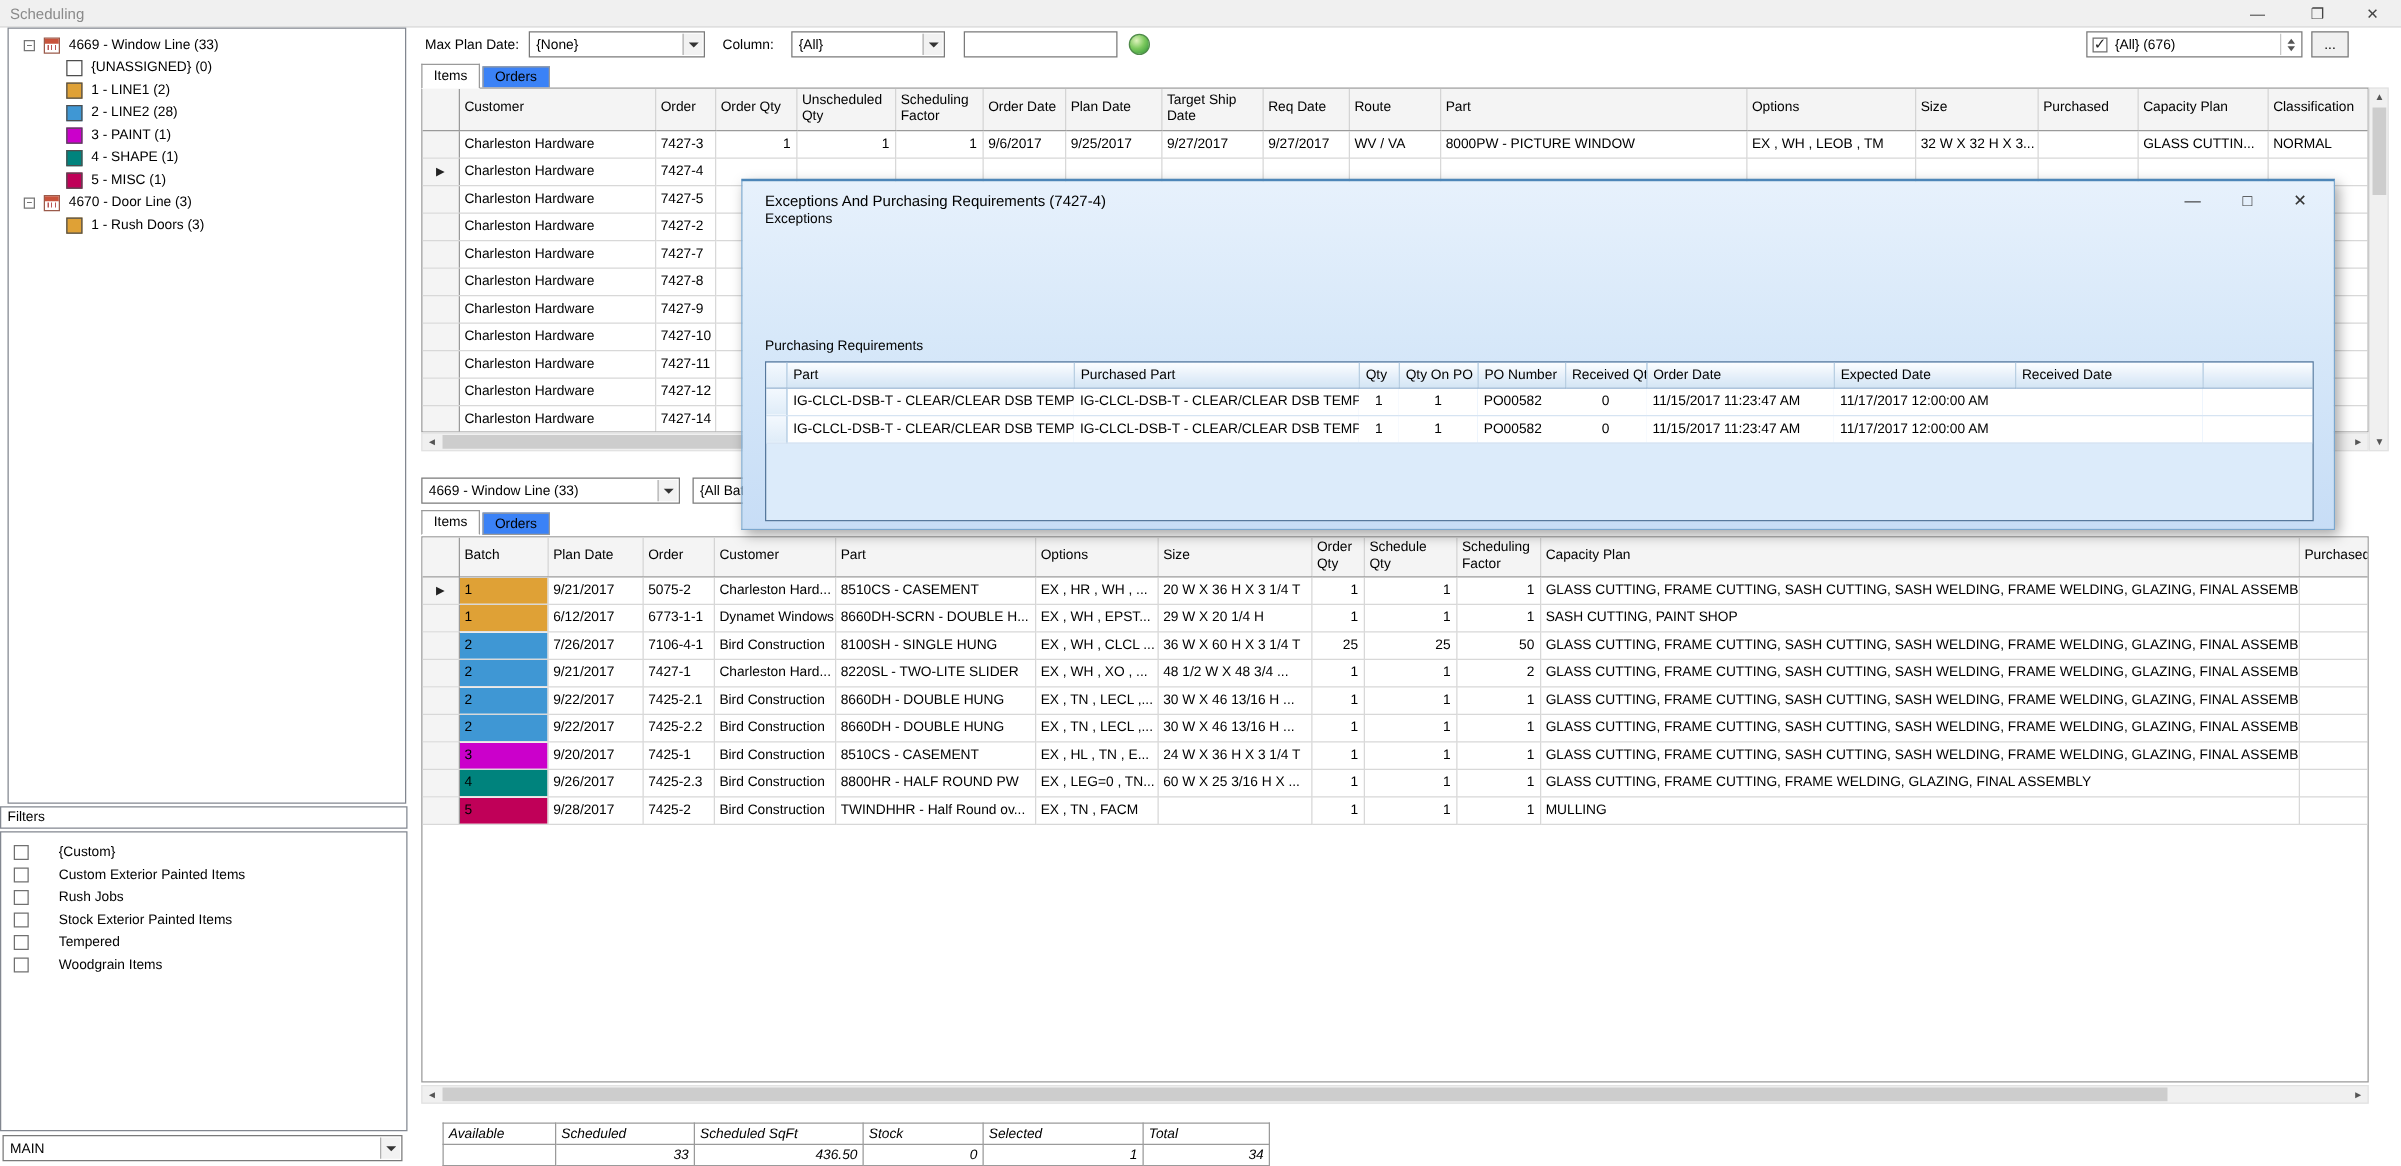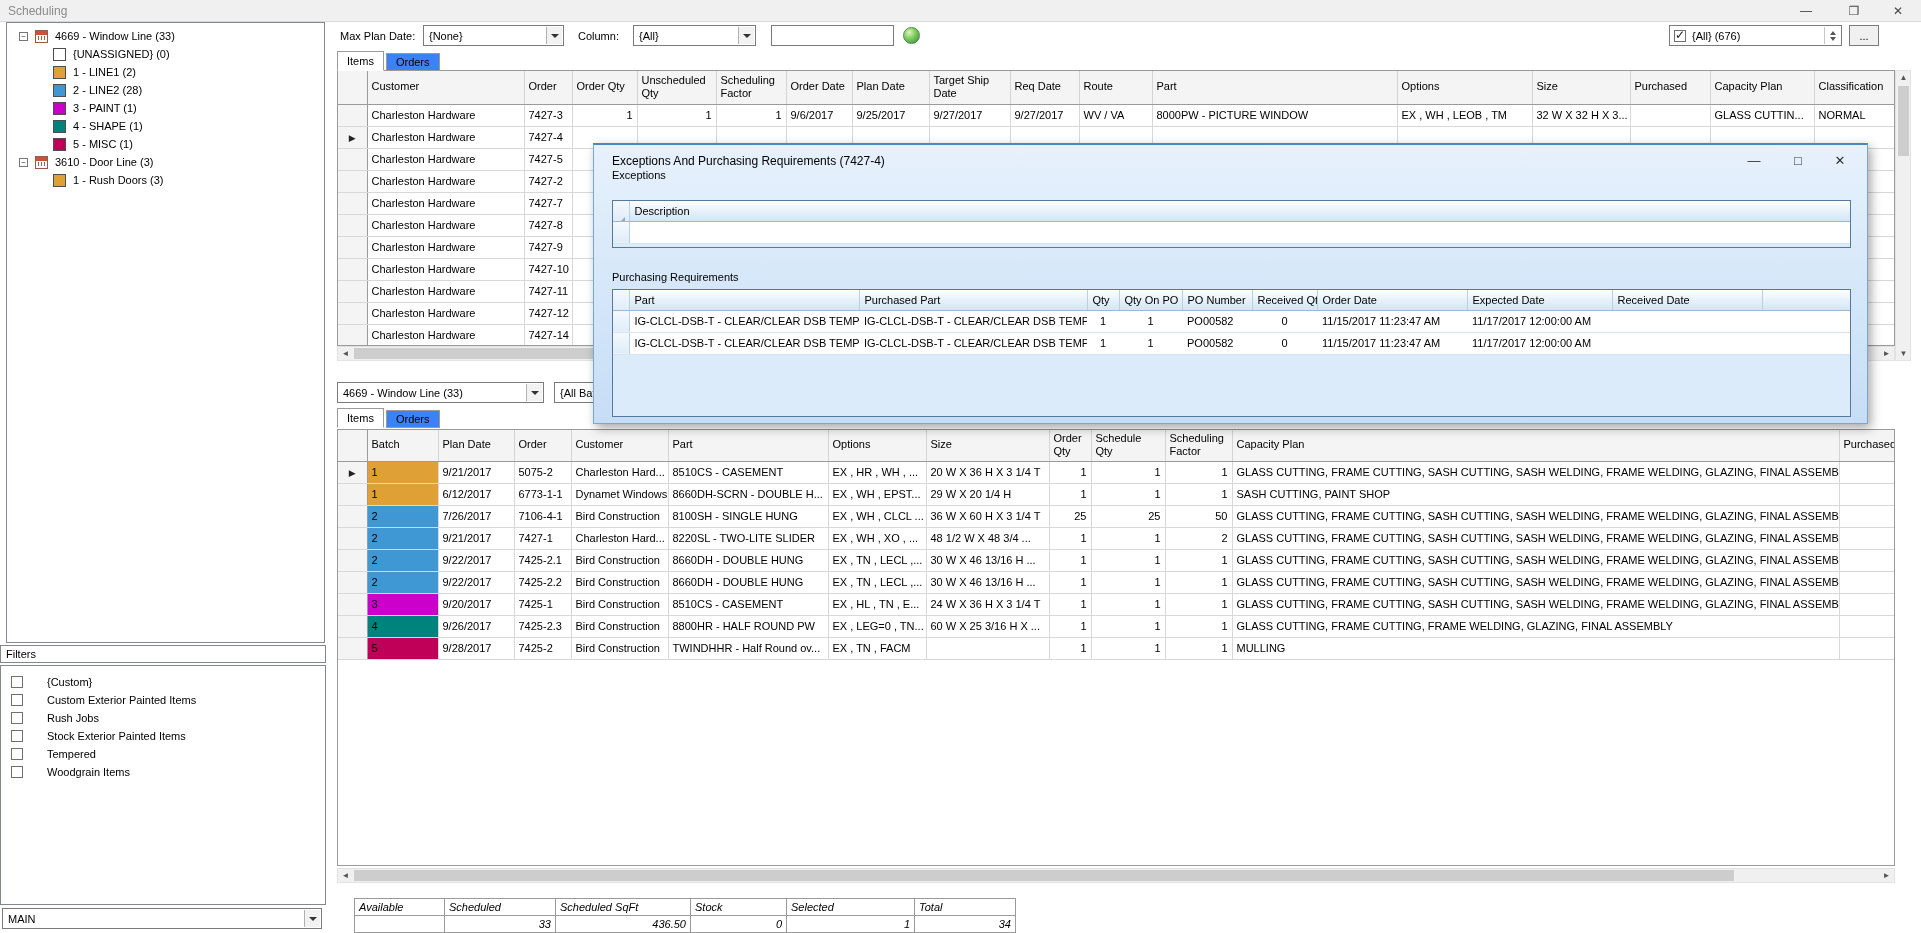--- a/index.html
+++ b/index.html
@@ -124,21 +124,21 @@
       <span class="swatch" style="background: rgb(0, 131, 125);"></span>
       <span class="txt">4 - SHAPE (1)</span>
     </div>
     <div class="tree-row child">
       <span class="swatch" style="background: rgb(192, 0, 88);"></span>
       <span class="txt">5 - MISC (1)</span>
     </div>
     <div class="tree-row group">
       <span class="expander">−</span>
       <span class="cal-icon"></span>
-      <span class="txt">3610 - Door Line (3)</span>
+      <span class="txt">4670 - Door Line (3)</span>
     </div>
     <div class="tree-row child">
       <span class="swatch" style="background: rgb(223, 161, 54);"></span>
       <span class="txt">1 - Rush Doors (3)</span>
     </div>
   </div>
 
 <div class="filters-header">
   <span>Filters</span>
 </div>
@@ -703,40 +703,20 @@
     </table>
   </div>
 
 <div class="modal">
   <span class="mtitle">Exceptions And Purchasing Requirements (7427-4)</span>
   <span class="mctrl" style="right:96px;">—</span>
   <span class="mctrl" style="right:52px;">□</span>
   <span class="mctrl" style="right:10px;">✕</span>
 
   <span class="msec" style="top:24px;">Exceptions</span>
-  <div class="bluegrid" style="top:55px; width:1239px; height:48px;" id="exceptions-grid">
-      <table class="bgrid" style="width: 1237px;">
-        <colgroup>
-          <col style="width: 16px;">
-          <col style="width: 1221px;">
-        </colgroup>
-        <thead>
-          <tr>
-            <th class="mind"><span class="corner-tri"></span></th>
-            <th>Description</th>
-          </tr>
-        </thead>
-        <tbody>
-          <tr>
-            <td class="mind"></td>
-            <td></td>
-          </tr>
-        </tbody>
-      </table>
-    </div>
 
   <span class="msec" style="top:126px;">Purchasing Requirements</span>
   <div class="bluegrid" style="top:144px; width:1239px; height:128px;" id="purchasing-grid">
       <table class="bgrid" style="width: 1237px;">
         <colgroup>
           <col style="width: 16px;">
           <col style="width: 230px;">
           <col style="width: 228px;">
           <col style="width: 32px;">
           <col style="width: 63px;">

